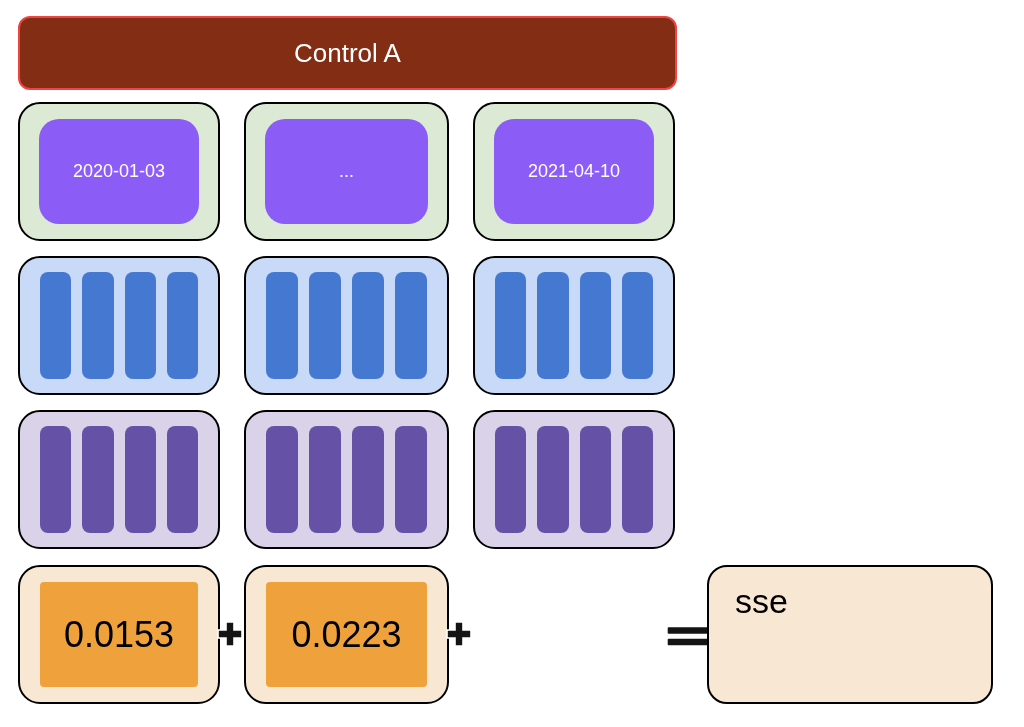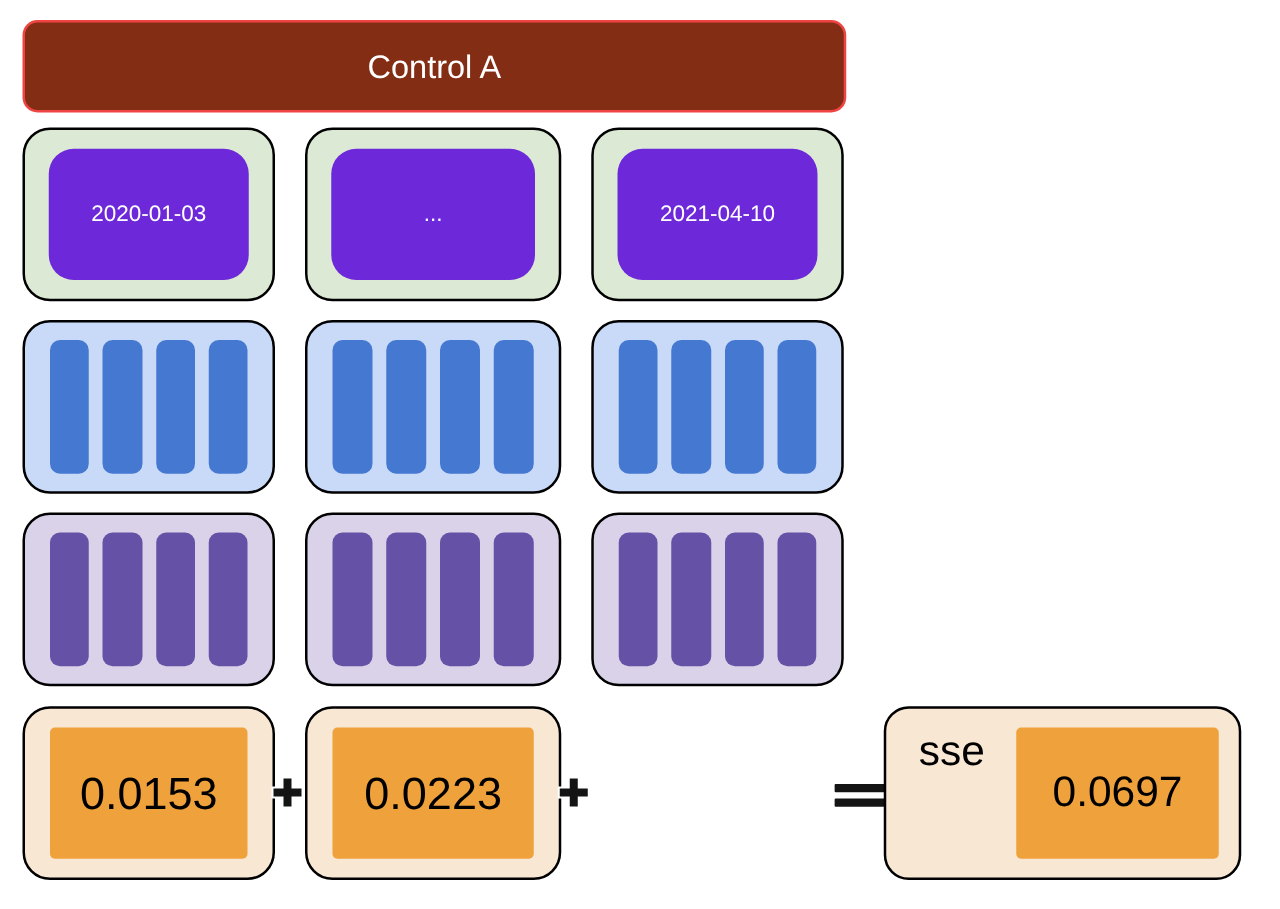--- a/index.html
+++ b/index.html
@@ -46,21 +46,21 @@
   }
   .row .outer:nth-child(2) { width: 205px; }
 
   .outer.green  { background: #DCEAD5; padding: 15px 19px; }
   .outer.blue   { background: #C9DAF8; padding: 14px 20px; display: flex; gap: 11px; }
   .outer.purple { background: #D9D2E9; padding: 14px 20px; display: flex; gap: 11px; }
   .outer.cream  { background: #F8E7D3; padding: 15px 20px; }
 
   .inner-green {
     width: 100%; height: 100%;
-    background: #6d28d9;
+    background: #8b5cf6;
     border-radius: 20px;
     display: flex; align-items: center; justify-content: center;
     color: #fff;
     font-size: 18px;
   }
   .bar { flex: 1; border-radius: 8px; }
   .outer.blue   .bar { background: #4579D1; }
   .outer.purple .bar { background: #6551A5; }
 
   .inner-orange {
@@ -172,18 +172,15 @@
   <svg class="op op-plus-2" width="28" height="28" viewBox="0 0 28 28">
     <path d="M10 2 h8 v8 h8 v8 h-8 v8 h-8 v-8 h-8 v-8 h8 z" fill="#141414" stroke="#ffffff" stroke-width="1.6"></path>
   </svg>
   <svg class="op op-equals" width="46" height="23" viewBox="0 0 46 23">
     <rect x="1" y="1.5" width="44" height="8" rx="1.5" fill="#141414" stroke="#ffffff" stroke-width="1.4"></rect>
     <rect x="1" y="13" width="44" height="8" rx="1.5" fill="#141414" stroke="#ffffff" stroke-width="1.4"></rect>
   </svg>
 
   <div class="sse-box">
     <span class="sse-label">sse</span>
-    <div class="sse-value-wrap">
-      <div class="inner-orange">0.0697</div>
-    </div>
   </div>
 
 </div>
 
 </body></html>

